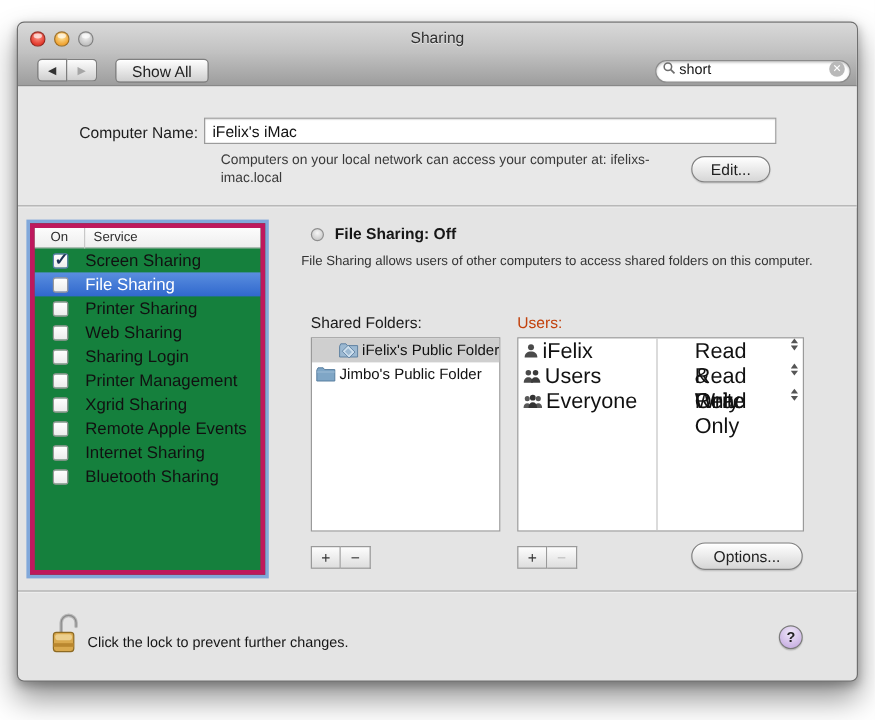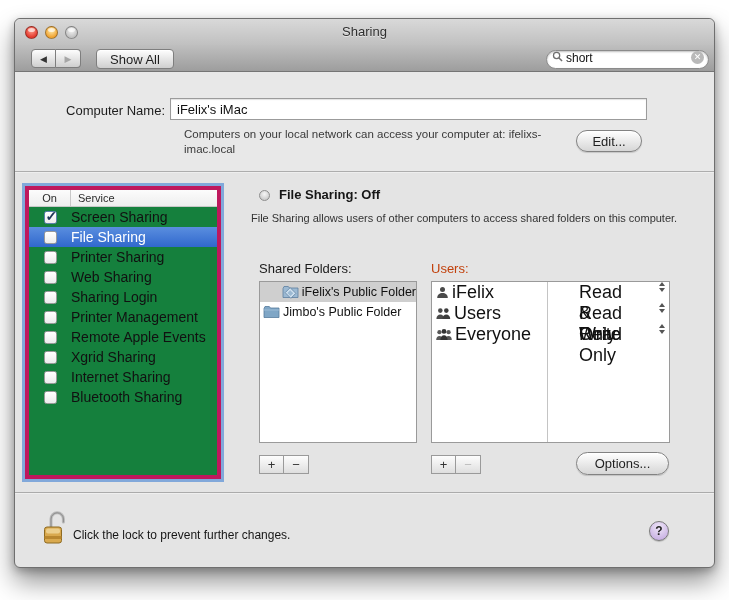--- a/index.html
+++ b/index.html
@@ -192,27 +192,27 @@
       <div class="svc-row">
         <span class="cbcell">
             <span class="checkbox"></span>
           </span>
         <span>Printer Management</span>
       </div>
       <div class="svc-row">
         <span class="cbcell">
             <span class="checkbox"></span>
           </span>
+        <span>Xgrid Sharing</span>
+      </div>
+      <div class="svc-row">
+        <span class="cbcell">
+            <span class="checkbox"></span>
+          </span>
         <span>Remote Apple Events</span>
-      </div>
-      <div class="svc-row">
-        <span class="cbcell">
-            <span class="checkbox"></span>
-          </span>
-        <span>Xgrid Sharing</span>
       </div>
       <div class="svc-row">
         <span class="cbcell">
             <span class="checkbox"></span>
           </span>
         <span>Internet Sharing</span>
       </div>
       <div class="svc-row">
         <span class="cbcell">
             <span class="checkbox"></span>

